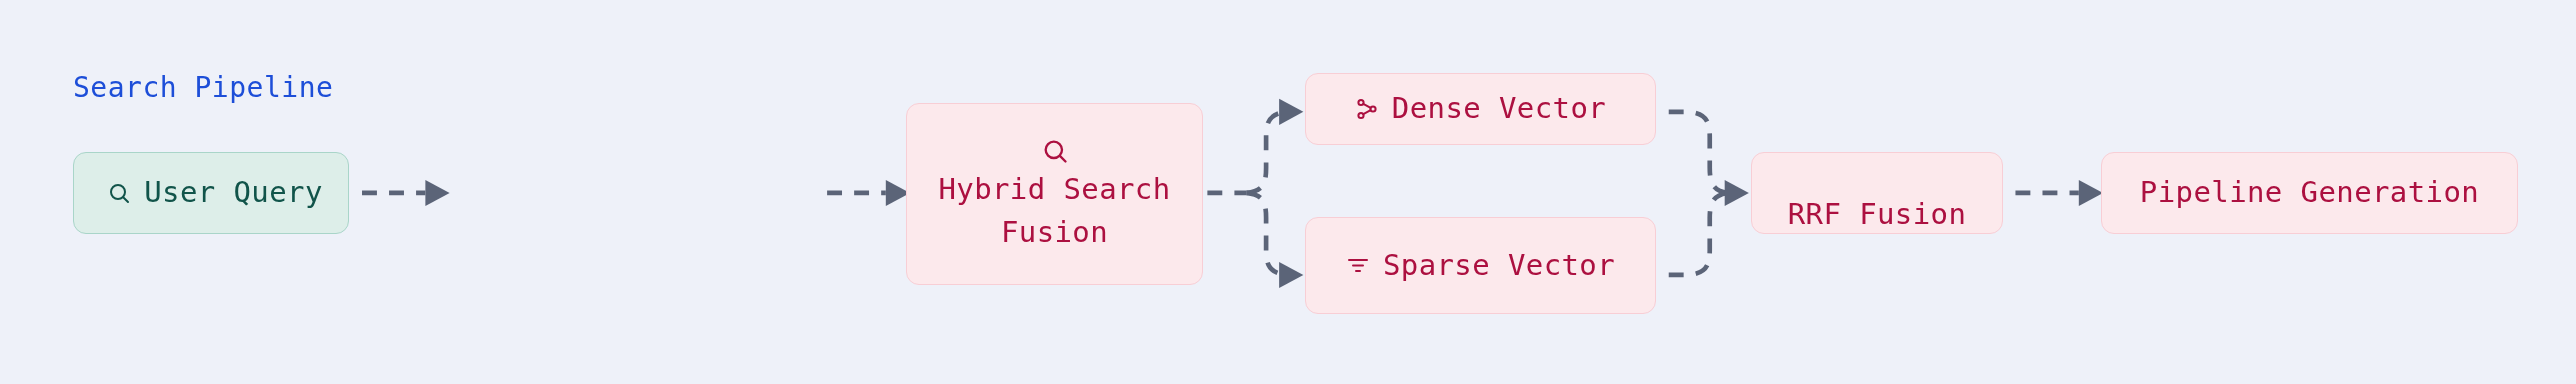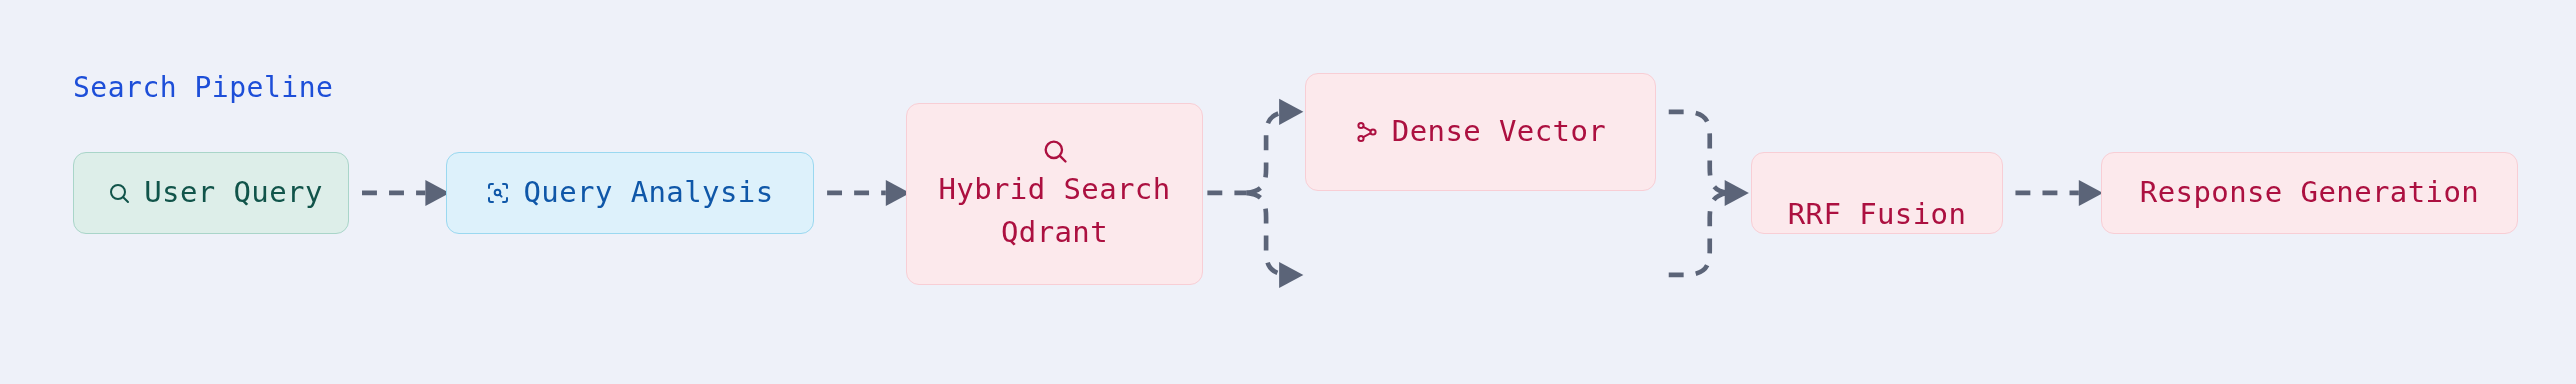--- a/index.html
+++ b/index.html
@@ -92,21 +92,21 @@
     background: #fce9ec;
     border-color: #f8ced5;
     color: #ac1040;
   }
   .node.pink .icon svg { stroke: #ac1040; }
 
   
   #node-user-query      { left: 73px;   top: 152px; width: 276px; height: 82px; }
   #node-query-analysis  { left: 446px;  top: 152px; width: 368px; height: 82px; }
   #node-hybrid-search   { left: 906px;  top: 103px; width: 297px; height: 182px; }
-  #node-dense-vector    { left: 1305px; top: 73px;  width: 351px; height: 118px; }
+  #node-dense-vector    { left: 1305px; top: 73px;  width: 351px; height: 72px; }
   #node-sparse-vector   { left: 1305px; top: 217px; width: 351px; height: 97px; }
   #node-rrf-fusion      { left: 1751px; top: 152px; width: 252px; height: 82px; align-items: flex-end; }
   #node-response-gen    { left: 2101px; top: 152px; width: 417px; height: 82px; }
 
   
   #edges {
     position: absolute;
     left: 0;
     top: 0;
     width: 2576px;
@@ -181,71 +181,68 @@
       <span class="icon">
         <svg width="24" height="24" viewBox="0 0 24 24" fill="none" stroke-width="2" stroke-linecap="round" stroke-linejoin="round">
           <circle cx="11" cy="11" r="7"></circle>
           <line x1="16.2" y1="16.2" x2="21" y2="21"></line>
         </svg>
       </span>
       <span class="label-line">User Query</span>
     </div>
   </div>
 
-  <div id="node-query-analysis" class="node blue">
-    <div class="node-inner">
-      <span class="icon">
-        <svg width="24" height="24" viewBox="0 0 24 24" fill="none" stroke-width="2" stroke-linecap="round" stroke-linejoin="round">
-          <path d="M3 7V5a2 2 0 0 1 2-2h2"></path>
-          <path d="M17 3h2a2 2 0 0 1 2 2v2"></path>
-          <path d="M21 17v2a2 2 0 0 1-2 2h-2"></path>
-          <path d="M7 21H5a2 2 0 0 1-2-2v-2"></path>
-          <circle cx="11.5" cy="11.5" r="2.8"></circle>
-          <line x1="13.6" y1="13.6" x2="15.6" y2="15.6"></line>
-        </svg>
-      </span>
-      <span class="label-line">Query Analysis</span>
-    </div>
-  </div>
 
   <div id="node-hybrid-search" class="node pink stacked">
     <div class="node-inner">
       <span class="icon">
         <svg width="28" height="28" viewBox="0 0 24 24" fill="none" stroke-width="2" stroke-linecap="round" stroke-linejoin="round">
           <circle cx="11" cy="11" r="7"></circle>
           <line x1="16.2" y1="16.2" x2="21" y2="21"></line>
         </svg>
       </span>
       <span class="label-line">Hybrid Search</span>
-      <span class="label-line">Qdrant</span>
+      <span class="label-line">Fusion</span>
     </div>
   </div>
 
   <div id="node-dense-vector" class="node pink">
     <div class="node-inner">
       <span class="icon">
         <svg width="24" height="24" viewBox="0 0 24 24" fill="none" stroke-width="2" stroke-linecap="round" stroke-linejoin="round">
           <circle cx="6" cy="5.5" r="2.6"></circle>
           <circle cx="6" cy="18.5" r="2.6"></circle>
           <circle cx="18" cy="12" r="2.6"></circle>
           <line x1="8.3" y1="6.8" x2="15.7" y2="10.8"></line>
           <line x1="8.3" y1="17.2" x2="15.7" y2="13.2"></line>
         </svg>
       </span>
       <span class="label-line">Dense Vector</span>
     </div>
   </div>
 
+  <div id="node-sparse-vector" class="node pink">
+    <div class="node-inner">
+      <span class="icon">
+        <svg width="24" height="24" viewBox="0 0 24 24" fill="none" stroke-width="2" stroke-linecap="round" stroke-linejoin="round">
+          <line x1="3" y1="7" x2="21" y2="7"></line>
+          <line x1="7" y1="12.5" x2="17" y2="12.5"></line>
+          <line x1="10" y1="18" x2="14" y2="18"></line>
+        </svg>
+      </span>
+      <span class="label-line">Sparse Vector</span>
+    </div>
+  </div>
 
   <div id="node-rrf-fusion" class="node pink">
     <div class="node-inner">
       <span class="label-line">RRF Fusion</span>
     </div>
   </div>
 
   <div id="node-response-gen" class="node pink">
     <div class="node-inner">
-      <span class="label-line">Response Generation</span>
+      <span class="label-line">Pipeline Generation</span>
     </div>
   </div>
 
 </div>
 
 
 </body></html>

